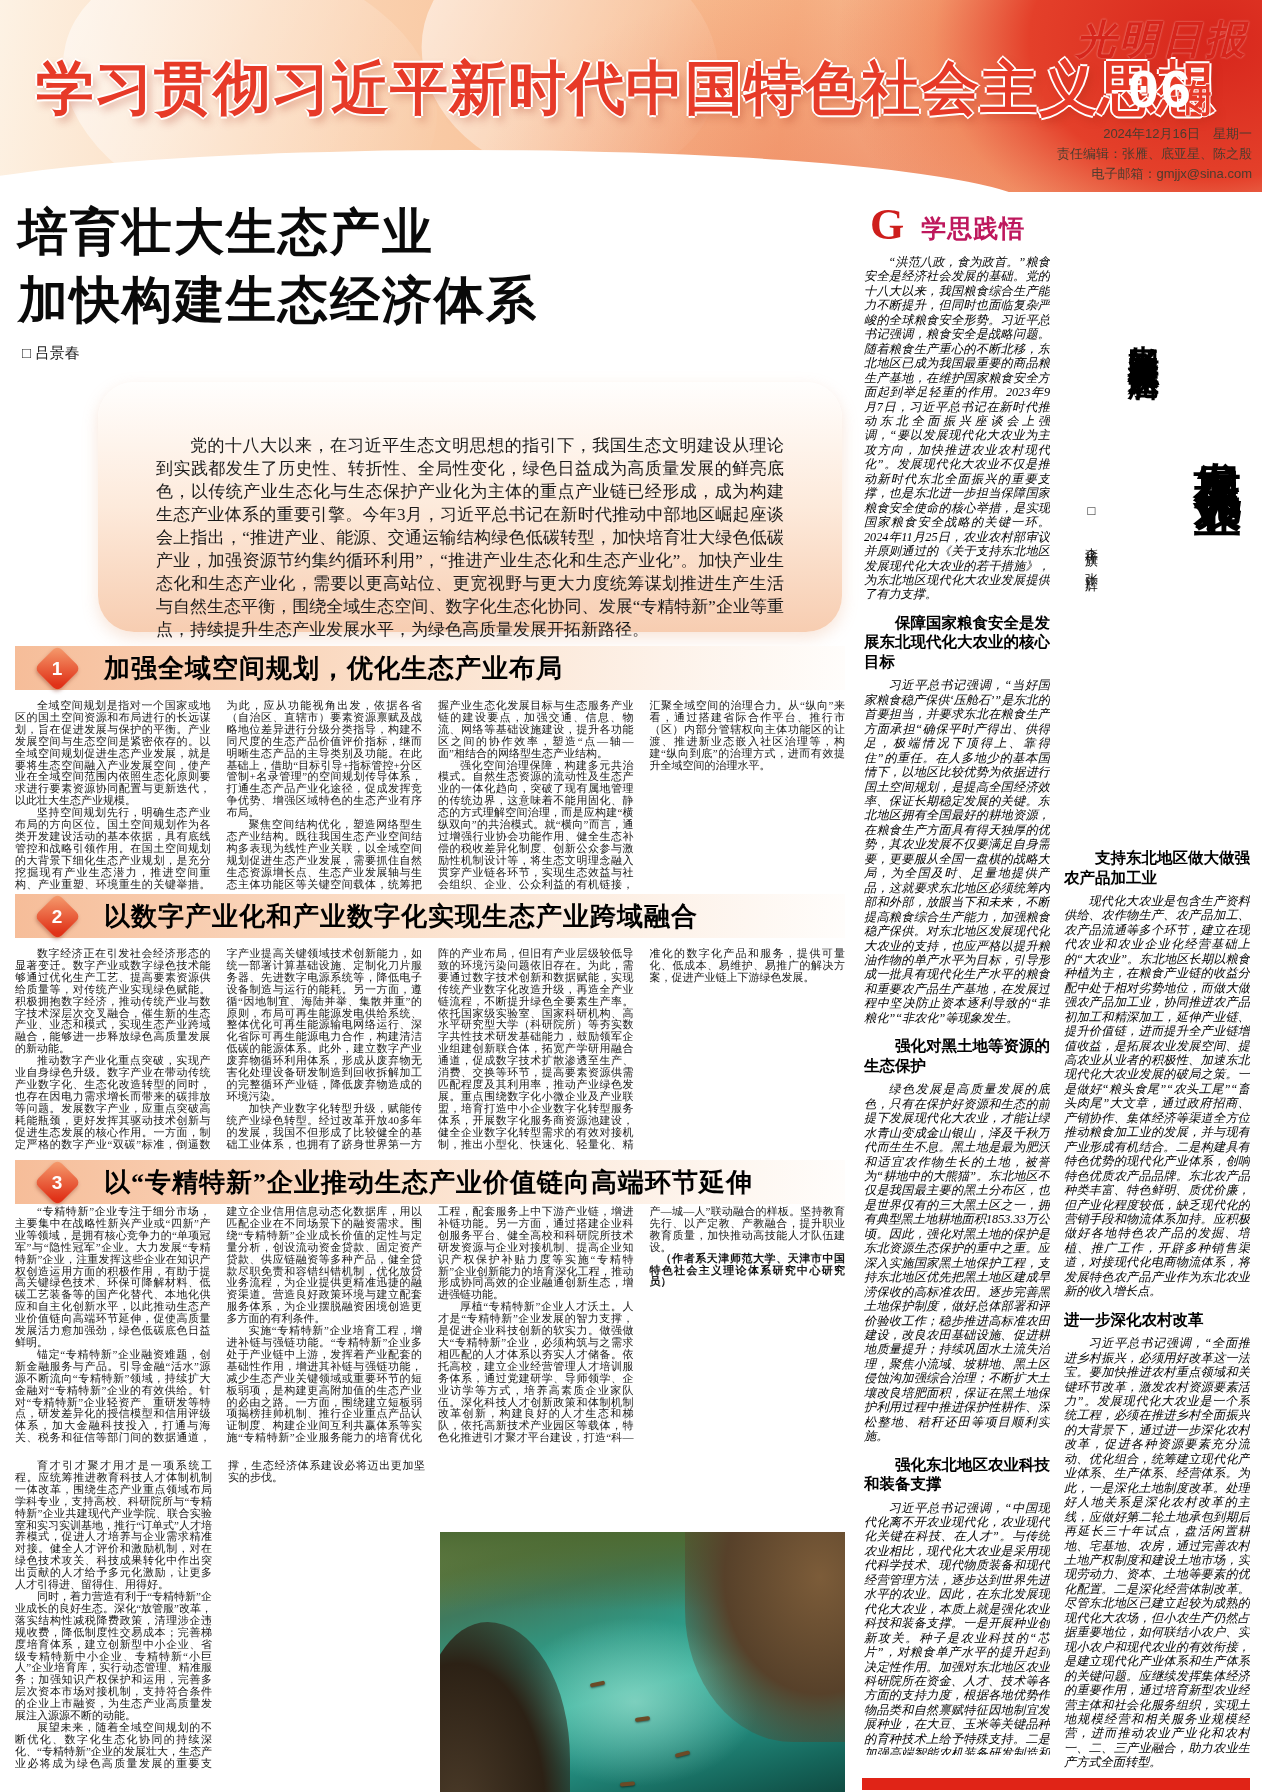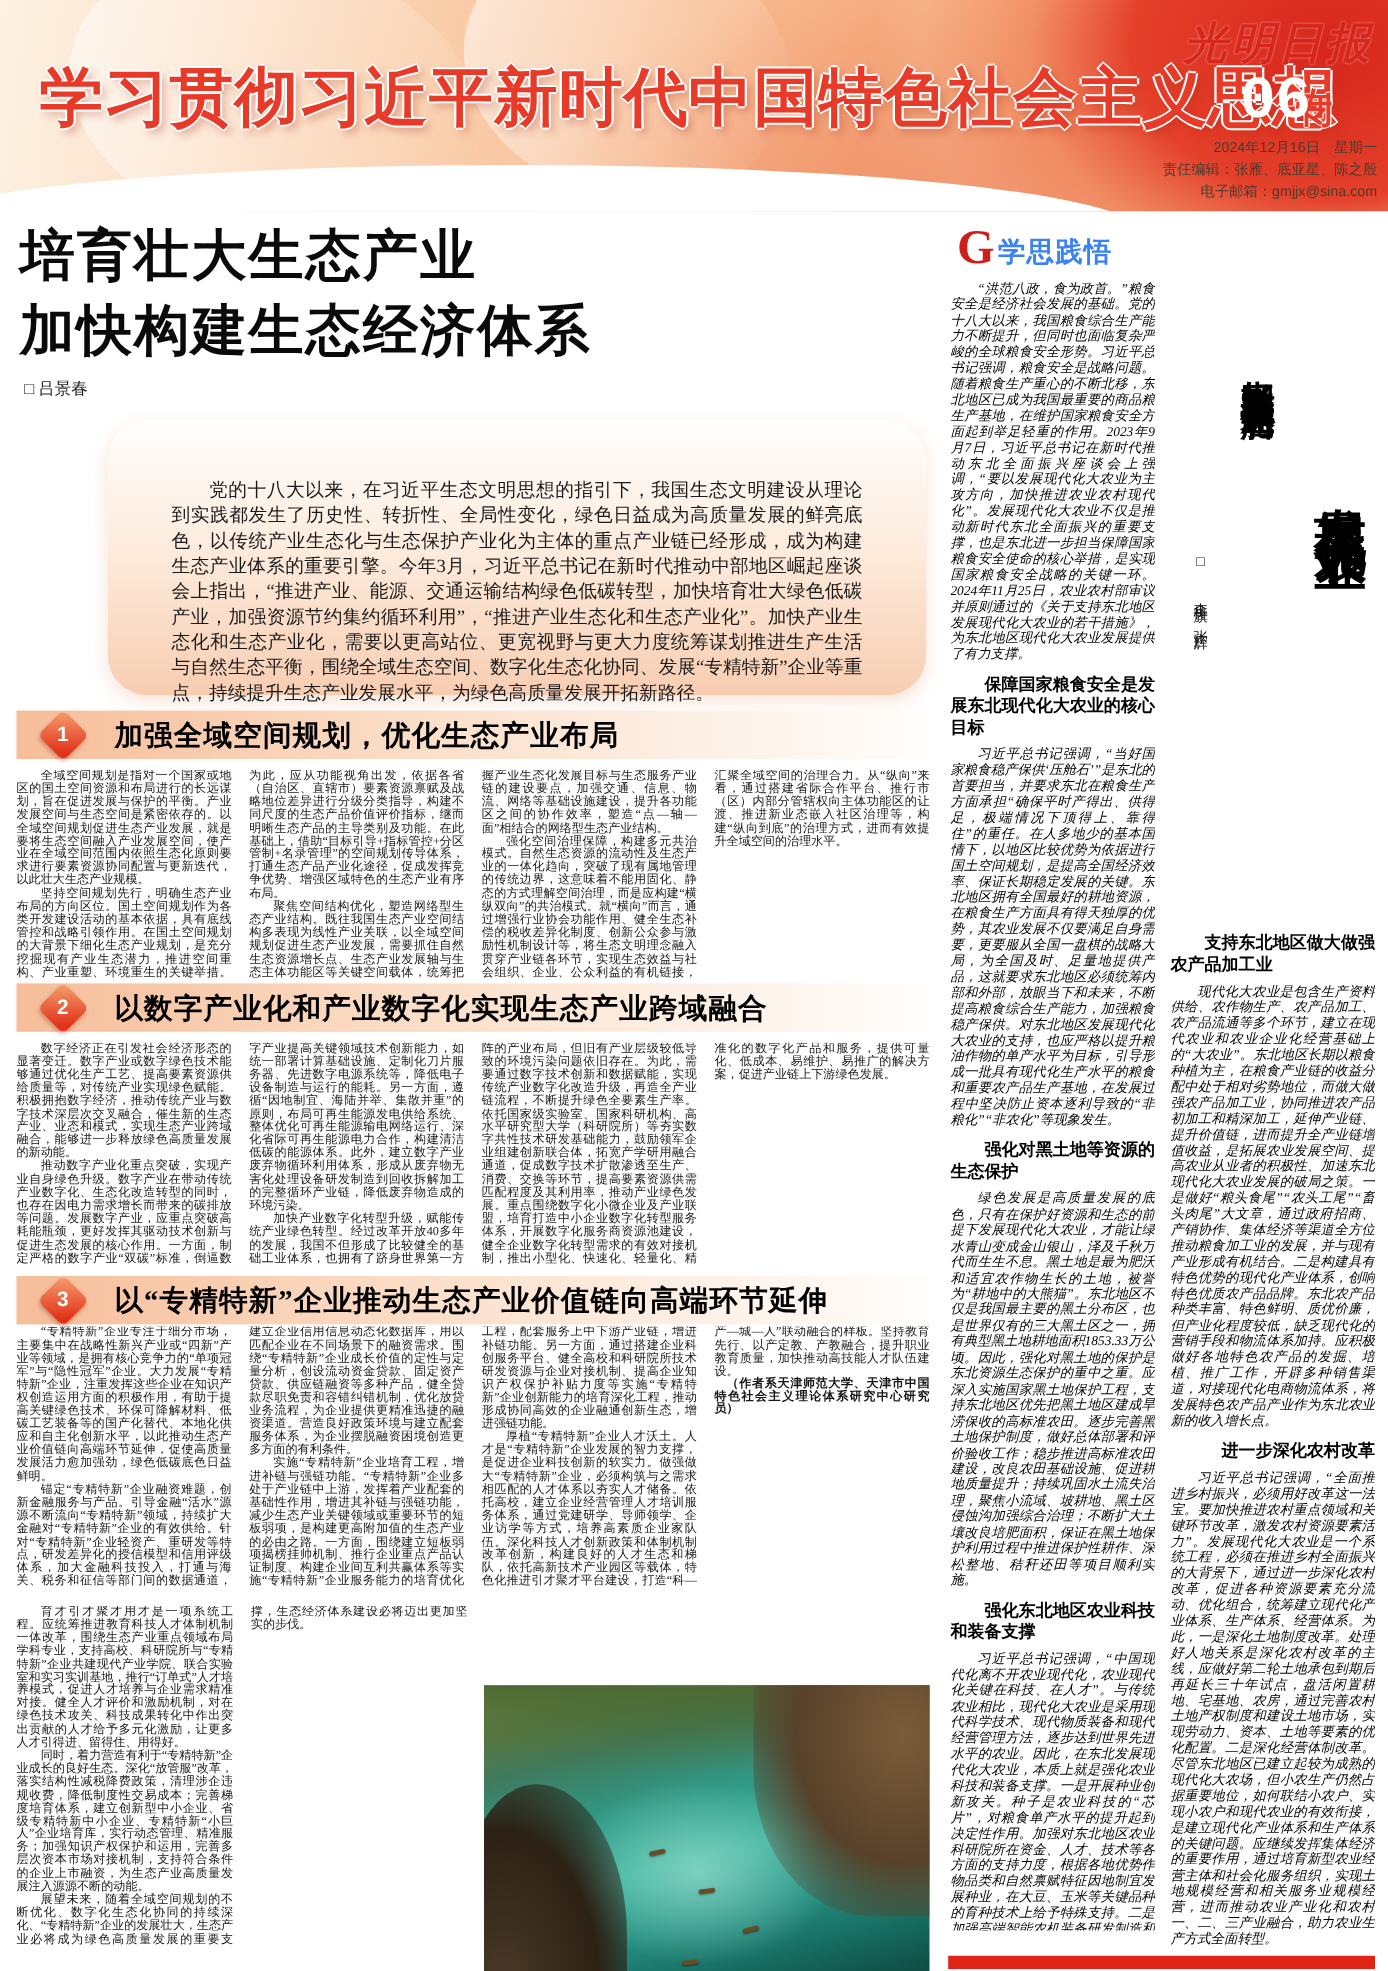--- a/index.html
+++ b/index.html
@@ -64,29 +64,29 @@
     background:radial-gradient(#a5e4d3 0%,rgba(110,205,185,0) 70%);}
   .raft{position:absolute;width:15px;height:4px;background:#6b4a26;border-radius:2px;
     box-shadow:0 1px 2px rgba(0,0,0,.5);}
   .photo-caption{position:absolute;left:10px;right:10px;bottom:7px;display:flex;justify-content:space-between;
     color:#fff;font-size:11.5px;font-family:"Liberation Sans",sans-serif;
     text-shadow:0 1px 2px rgba(0,0,0,.85);}
   
   .sidebar{position:absolute;left:862px;top:205px;width:388px;height:1587px;}
   .glogo{position:absolute;left:8px;top:0;display:flex;align-items:flex-end;}
   .glogo .g{font-size:44px;line-height:40px;font-weight:900;color:#ce1e1c;}
-  .glogo .t{font-size:25px;font-weight:900;color:#3b82f6;margin-left:3px;
+  .glogo .t{font-size:25px;font-weight:900;color:#be185d;margin-left:17px;
     font-family:Liberation Serif, serif;letter-spacing:1px;}
   .sb-col1{position:absolute;left:2px;top:50px;width:186px;height:1500px;overflow:hidden;}
   .sb-col2{position:absolute;left:202px;top:632px;width:186px;height:935px;overflow:hidden;}
   .sb-body{font-size:12.2px;line-height:14.45px;text-align:justify;font-style:italic;color:#000;}
   .sb-body .para{margin:0;text-indent:2em;}
   .sb-sub{font-size:15.5px;line-height:19.5px;font-weight:900;font-style:normal;
     font-family:"Liberation Sans",sans-serif;margin:11px 0 7px;text-indent:2em;color:#000;}
-  .sb-sub.center{text-align:right;text-indent:0;}
+  .sb-sub.center{text-align:left;text-indent:0;}
   .sb-credit{margin-top:2px;font-style:normal;font-weight:700;font-size:12.5px;line-height:15.5px;
     font-family:"Liberation Sans",sans-serif;text-align:justify;}
   .vheadline{position:absolute;left:188px;top:48px;width:200px;height:584px;}
   .vh-main{position:absolute;right:0;top:172px;writing-mode:vertical-rl;font-size:47px;font-weight:900;
     color:#000;letter-spacing:4px;}
   .vh-sub{position:absolute;right:86px;top:68px;writing-mode:vertical-rl;font-size:31px;font-weight:900;
     color:#000;letter-spacing:2px;}
   .vh-byline{position:absolute;right:150px;top:250px;writing-mode:vertical-rl;font-size:13px;color:#111;
     letter-spacing:3px;}
   .sb-redbar{position:absolute;left:0;top:1573px;width:388px;height:12px;background:#e02417;}

